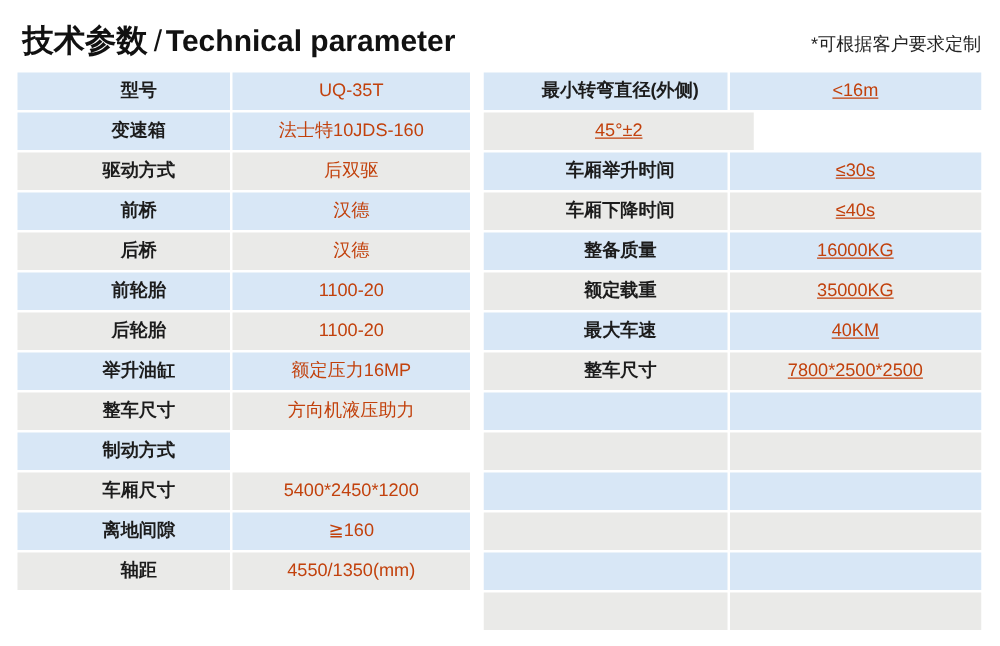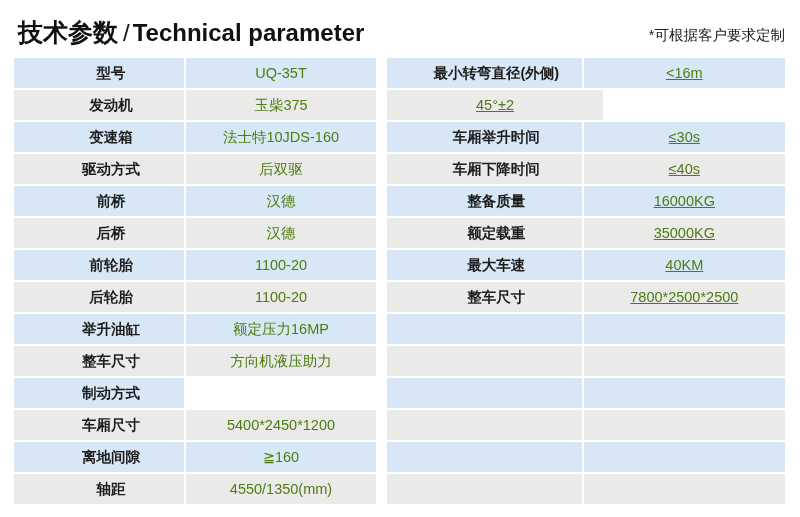--- a/index.html
+++ b/index.html
@@ -89,21 +89,21 @@
     white-space: nowrap;
     overflow: hidden;
   }
   .cell.label {
     font-weight: bold;
     color: #1c1c1c;
     padding-left: 24px;
   }
   .cell.value {
     font-weight: normal;
-    color: #4d7c0f;
+    color: #c2410c;
   }
 
   
   .spec-table.left  .cell.label { width: 170px; margin-right: 2px; }
   .spec-table.left  .cell.value { width: 190px; }
   .spec-table.right .cell.label { width: 207px; margin-right: 2px; }
   .spec-table.right .cell.value { width: 216px; text-decoration: underline; }
 </style>
 </head>
 <body>
@@ -114,24 +114,20 @@
   </div>
   <div class="header-note">*可根据客户要求定制</div>
 </div>
 
 <div class="tables">
   <div class="spec-table left" id="left-table">
       <div class="spec-row blue">
         <div class="cell label">型号</div>
         <div class="cell value">UQ-35T</div>
       </div>
-      <div class="spec-row gray">
-        <div class="cell label">发动机</div>
-        <div class="cell value">玉柴375</div>
-      </div>
       <div class="spec-row blue">
         <div class="cell label">变速箱</div>
         <div class="cell value">法士特10JDS-160</div>
       </div>
       <div class="spec-row gray">
         <div class="cell label">驱动方式</div>
         <div class="cell value">后双驱</div>
       </div>
       <div class="spec-row blue">
         <div class="cell label">前桥</div>

